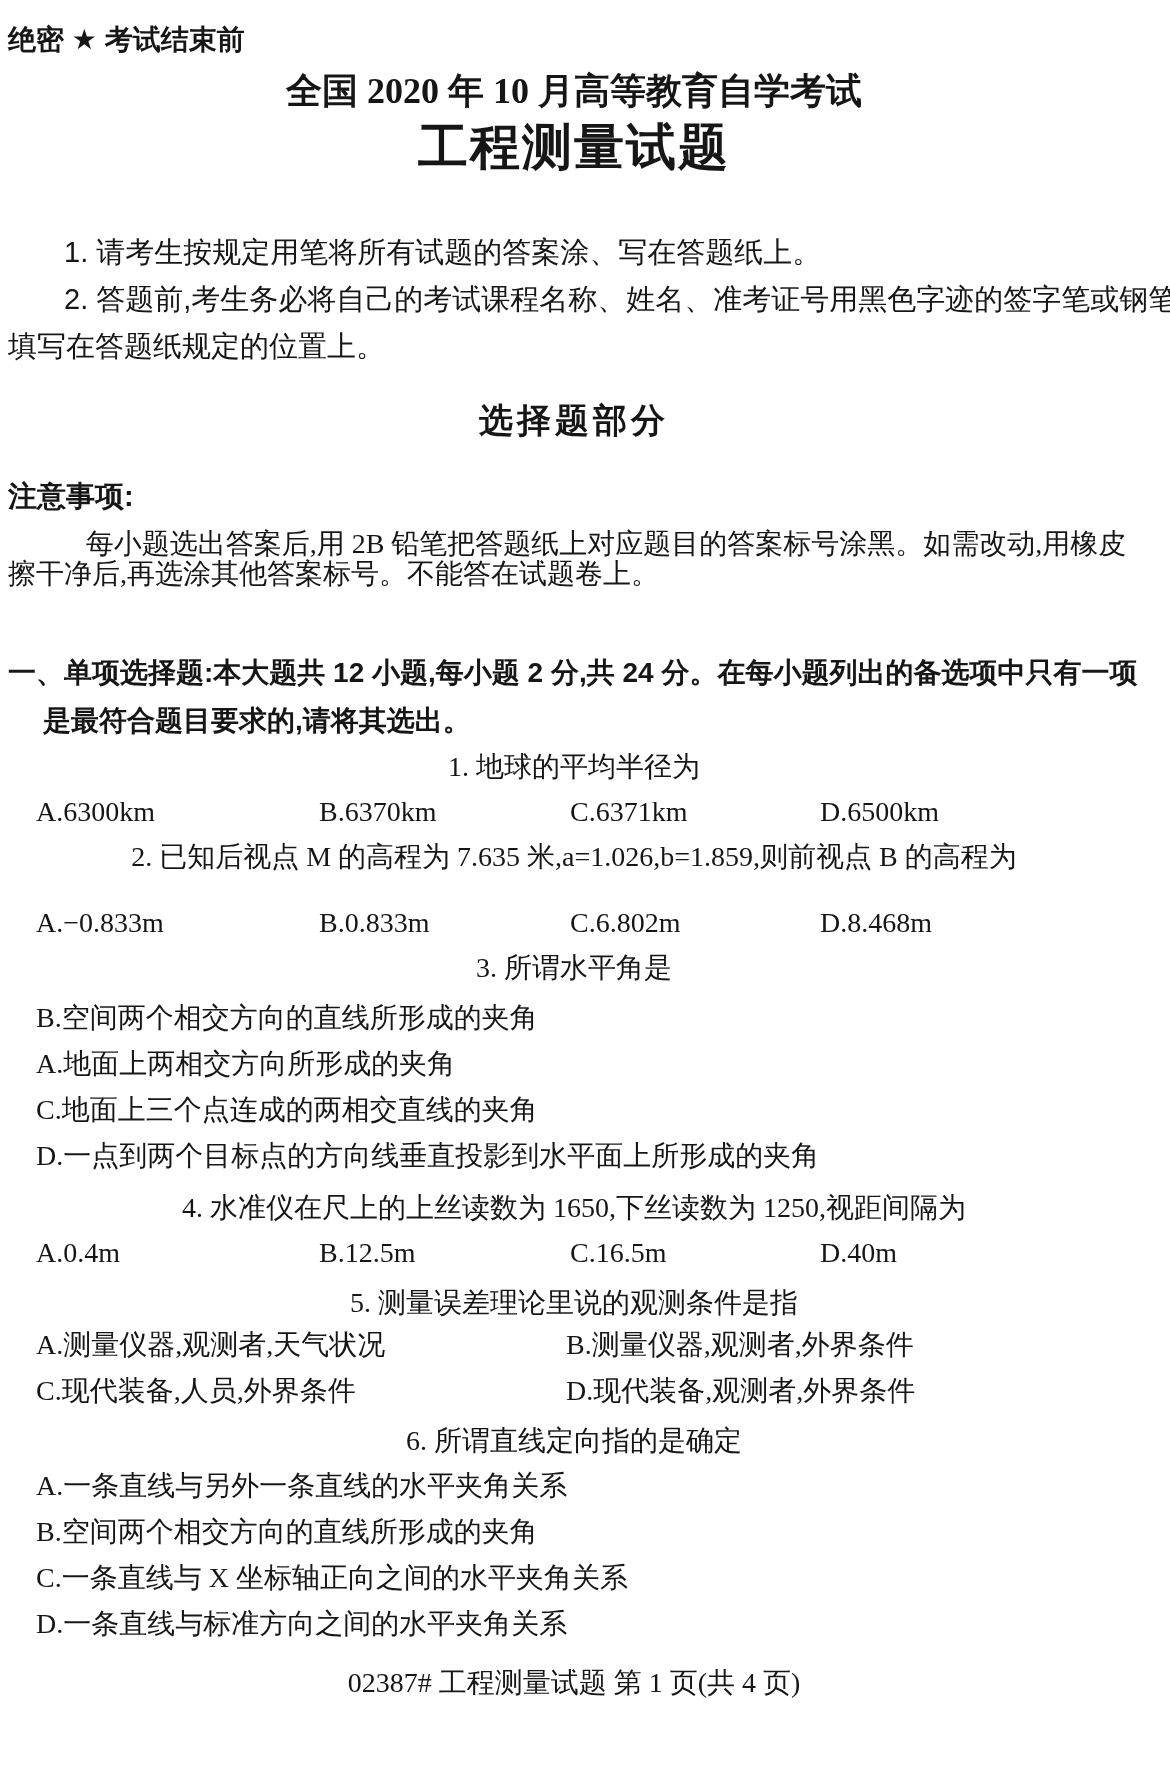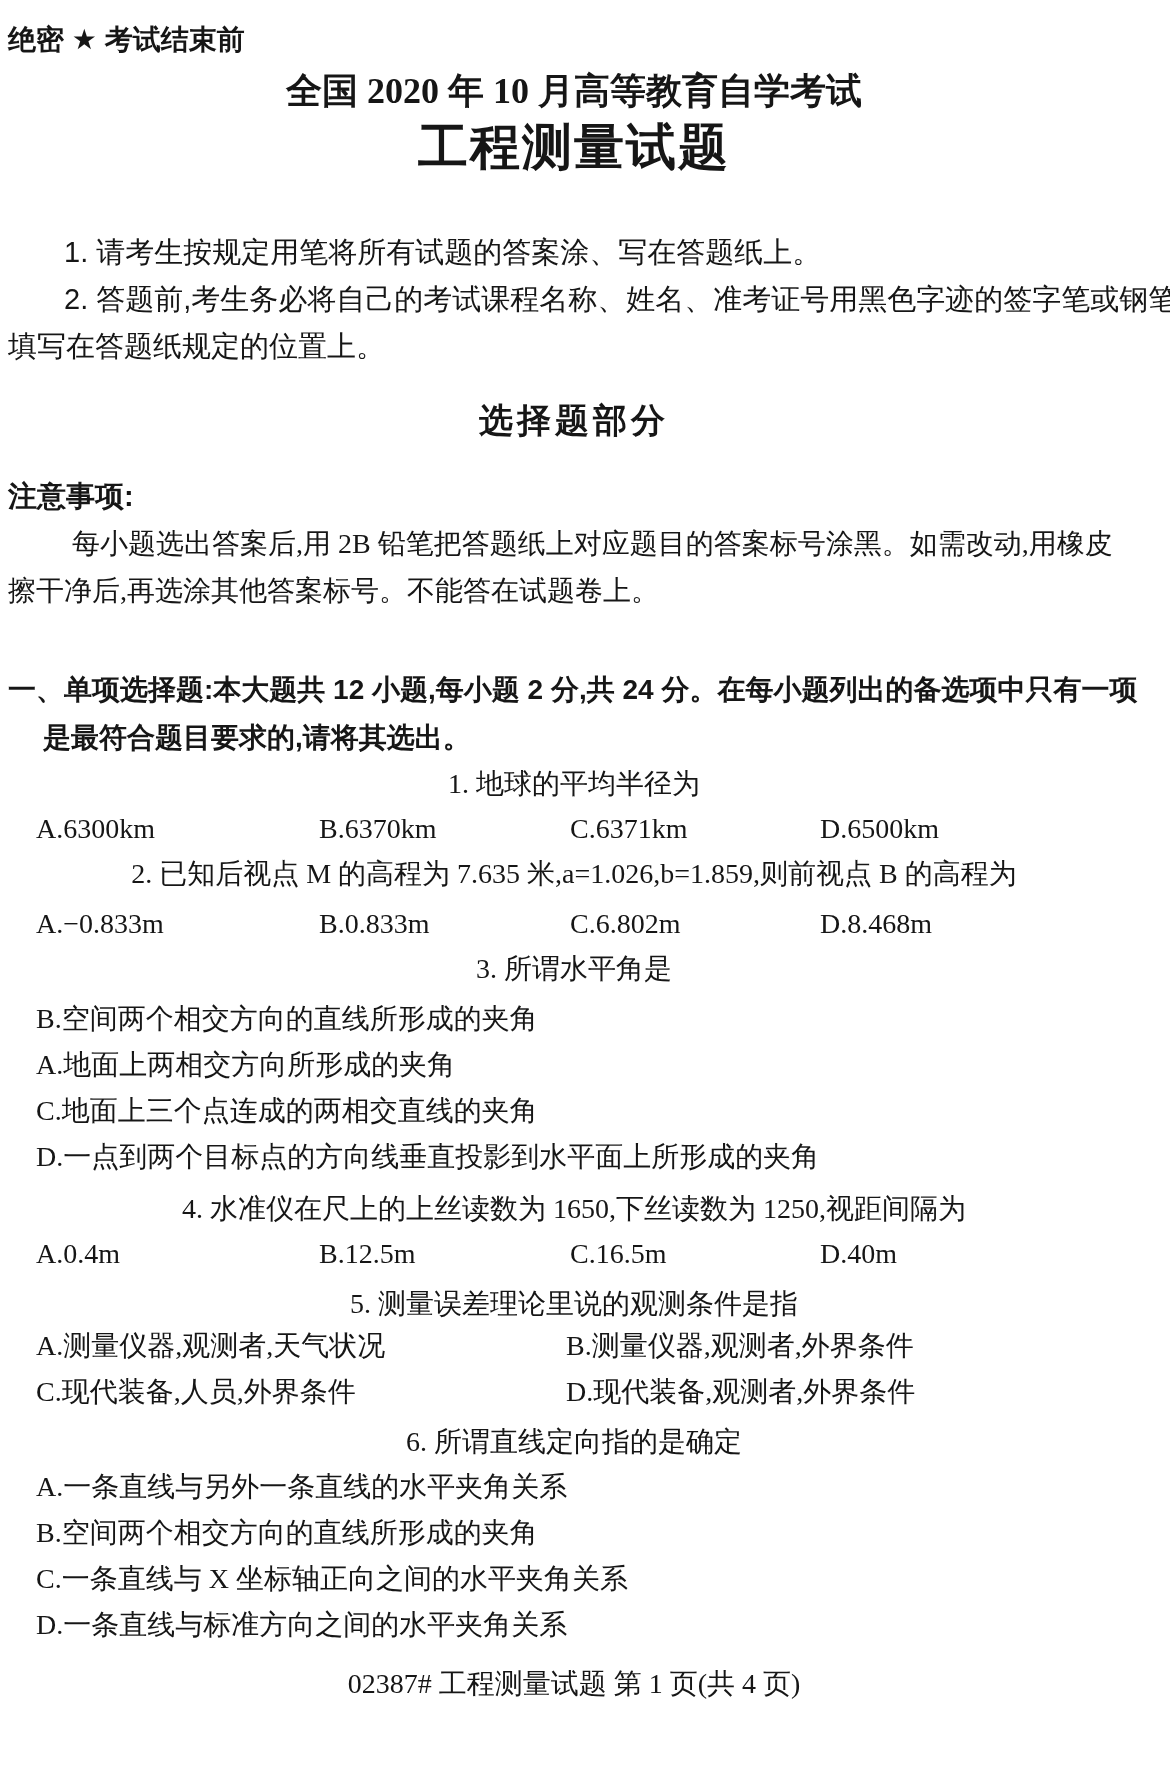--- a/index.html
+++ b/index.html
@@ -24,30 +24,30 @@
   .course-code { margin-top:12px; text-align:center; font-weight:bold; font-size:30px; line-height:34px; }
 
   .instr  { font-size:29px; line-height:30px; }
   .instr1 { margin-top:61px; text-indent:56px; }
   .instr2 { margin-top:17px; text-indent:56px; }
   .instr3 { margin-top:17px; }
 
   .section-title { margin-top:38px; text-align:center; font-weight:bold; font-size:34px; line-height:42px; letter-spacing:4px; }
   .notes-heading { margin-top:38px; font-weight:bold; font-size:29px; line-height:34px; }
   .note  { line-height:30px; }
-  .note1 { margin-top:16px; text-indent:64px; }
-  .note2 { margin-top:17px; }
+  .note1 { margin-top:16px; text-indent:64px;text-align:center; }
+  .note2 { }
 
   .part-heading { font-weight:bold; font-size:28px; line-height:32px; }
   .part1 { margin-top:68px; }
   .part2 { margin-top:16px; padding-left:35px; }
 
   .q { line-height:30px;text-align:center; }
   .q1 { margin-top:15px; }  .q1o { margin-top:15px; }
-  .q2 { margin-top:15px; }  .q2o { margin-top:20px; }
+  .q2 { margin-top:15px; }  .q2o { margin-top:36px; }
   .q3 { margin-top:15px; }  .q3o { margin-top:20px; }
   .q4 { margin-top:22px; }  .q4o { margin-top:15px; }
   .q5 { margin-top:20px; }  .q5o { margin-top:12px; }
   .q6 { margin-top:20px; }  .q6o { margin-top:15px; }
 
   .opts-4 { display:grid; grid-template-columns:283px 251px 250px 1fr; padding-left:28px; line-height:30px; }
   .opts-2 { display:grid; grid-template-columns:530px 1fr; row-gap:16px; padding-left:28px; line-height:30px; }
   .opts-stack { display:flex; flex-direction:column; gap:16px; padding-left:28px; line-height:30px; }
 
   .page-footer { margin-top:29px; text-align:center; font-size:28px; line-height:30px; }

